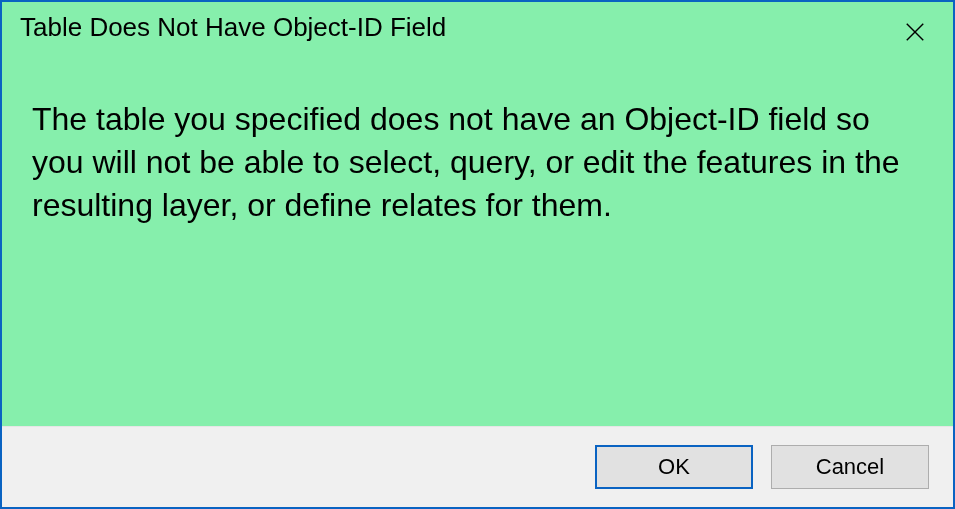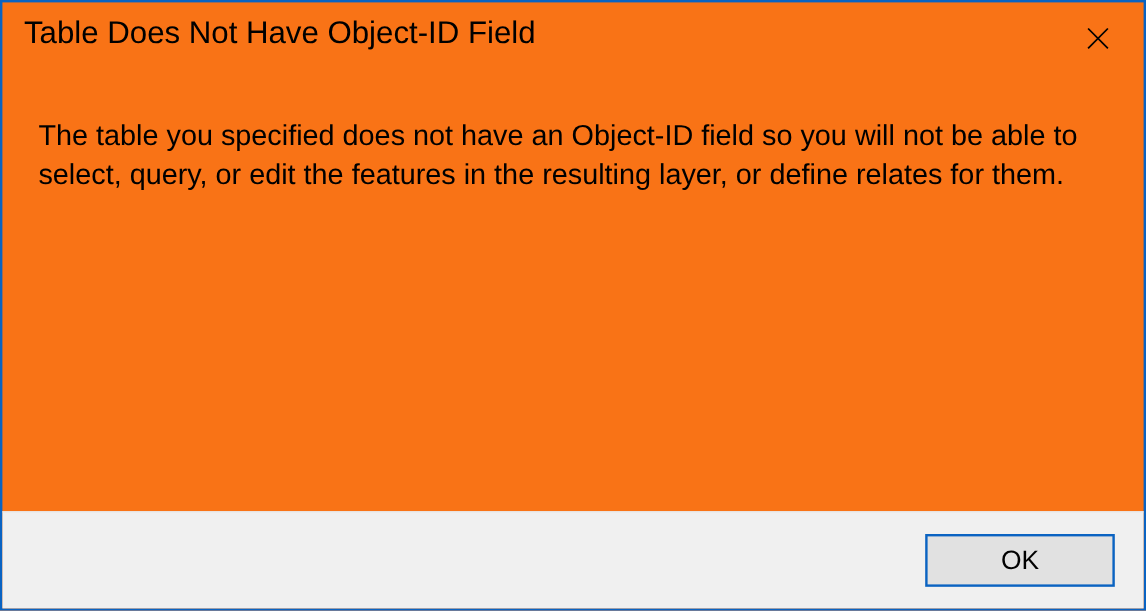--- a/index.html
+++ b/index.html
@@ -10,21 +10,21 @@
     font-family: "Segoe UI", Tahoma, Geneva, sans-serif;
     background: #ffffff;
   }
   .dialog {
     box-sizing: border-box;
     width: 955px;
     height: 509px;
     border: 2px solid #0a63c2;
     display: flex;
     flex-direction: column;
-    background: #f97316;
+    background: #86efac;
   }
   .titlebar {
     display: flex;
     align-items: flex-start;
     justify-content: space-between;
     padding: 10px 18px 0 18px;
   }
   .title-text {
     font-size: 26px;
     color: #000000;
@@ -45,21 +45,21 @@
     height: 22px;
     stroke: #000000;
     stroke-width: 1.6;
   }
   .body {
     flex: 1 1 auto;
     padding: 48px 30px 20px 30px;
   }
   .body p {
     margin: 0 0 28px 0;
-    font-size: 24px;
+    font-size: 32px;
     line-height: 1.35;
     color: #000000;
   }
   .footer {
     background: #f0f0f0;
     border-top: 1px solid #e6e6e6;
     padding: 18px 24px;
     display: flex;
     justify-content: flex-end;
     gap: 18px;
@@ -93,15 +93,16 @@
       </svg>
     </div>
   </div>
 
   <div class="body">
     <p>The table you specified does not have an Object-ID field so you will not be able to select, query, or edit the features in the resulting layer, or define relates for them.</p>
   </div>
 
   <div class="footer">
     <button class="btn default">OK</button>
+    <button class="btn">Cancel</button>
   </div>
 
 </div>
 
 </body></html>

